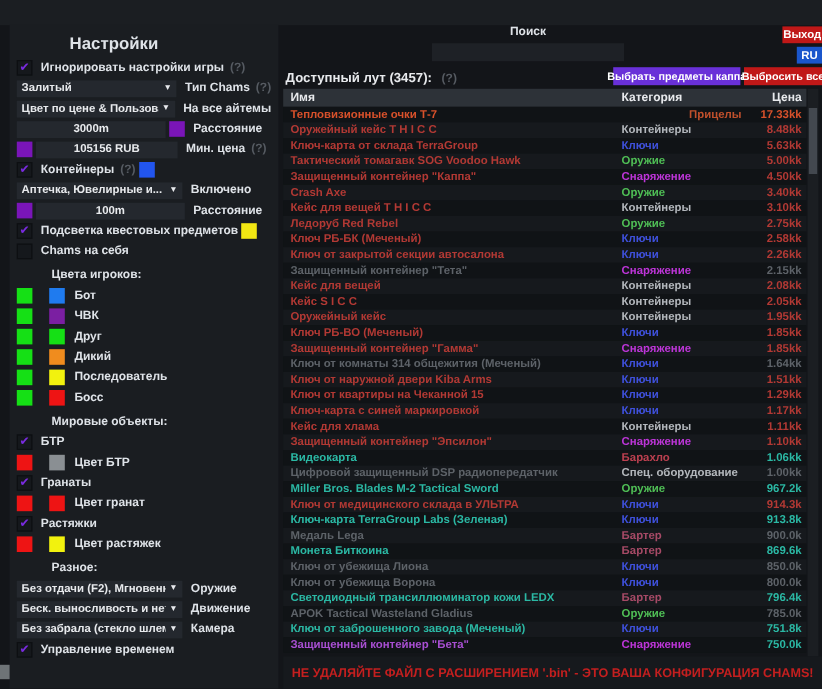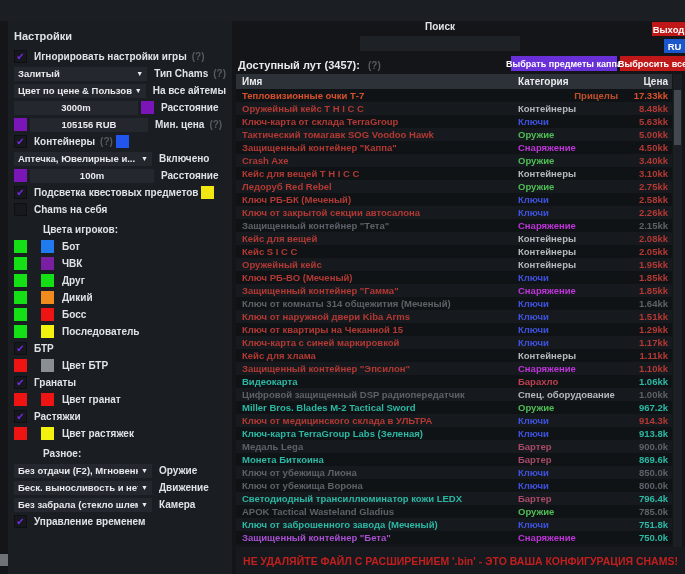--- a/index.html
+++ b/index.html
@@ -2,21 +2,21 @@
 <html><head>
 <meta charset="utf-8">
 <style>
   *{margin:0;padding:0;box-sizing:border-box;font-family:"Liberation Sans","DejaVu Sans",sans-serif;}
   html,body{width:685px;height:574px;}
   body{position:relative;background:#131519;overflow:hidden;}
   .topstrip{position:absolute;left:0;top:0;width:685px;height:21px;background:#1b1e22;}
 
   
   #sidebar{position:absolute;left:8px;top:20px;width:224px;bottom:0;background:#1a1d21;padding:6px 6px 0 6px;color:#dfe3e8;font-size:10px;font-weight:700;}
-  .panel-title{font-size:11px;height:20px;line-height:20px;margin-bottom:2px;}
+  .panel-title{font-size:14px;height:20px;line-height:20px;margin-bottom:2px;margin-left:44px;}
   .srow{display:flex;align-items:center;height:17px;white-space:nowrap;}
   .shead{height:17px;display:flex;align-items:center;margin-top:3px;padding-left:29px;}
   .ctl{background:#24282e;color:#e8eaed;height:14px;display:flex;align-items:center;font-weight:700;font-size:9.5px;}
   .select{justify-content:space-between;padding:0 4px;width:138px;overflow:hidden;}
   .select .val{overflow:hidden;text-overflow:clip;white-space:nowrap;max-width:122px;}
   .arr{font-size:7px;margin-left:3px;flex:0 0 auto;}
   .input{justify-content:center;width:124px;}
   .input.w118{width:118px;}
   .input.w108{width:108px;}
   .cb{width:13px;height:13px;background:#15181c;border:1px solid #0d0f12;display:flex;align-items:center;justify-content:center;color:#7a2be0;font-size:10px;flex:0 0 auto;}
@@ -156,30 +156,31 @@
         <div class="sw sw2" style="background: rgb(21, 224, 21);"></div>
         <span class="lbl pl-lbl">Друг</span>
       </div>
       <div class="srow">
         <div class="sw" style="background: rgb(21, 224, 21);"></div>
         <div class="sw sw2" style="background: rgb(240, 140, 30);"></div>
         <span class="lbl pl-lbl">Дикий</span>
       </div>
       <div class="srow">
         <div class="sw" style="background: rgb(21, 224, 21);"></div>
+        <div class="sw sw2" style="background: rgb(242, 242, 14);"></div>
+        <span class="lbl pl-lbl">Последователь</span>
+      </div>
+      <div class="srow">
+        <div class="sw" style="background: rgb(21, 224, 21);"></div>
         <div class="sw sw2" style="background: rgb(238, 20, 20);"></div>
         <span class="lbl pl-lbl">Босс</span>
       </div>
-      <div class="srow">
-        <div class="sw" style="background: rgb(21, 224, 21);"></div>
-        <div class="sw sw2" style="background: rgb(242, 242, 14);"></div>
-        <span class="lbl pl-lbl">Последователь</span>
-      </div>
-    </div>
-
+    </div>
+
+  <div class="shead">Мировые объекты:</div>
 
   <div class="srow">
     <div class="cb">
         <span>✔</span>
       </div>
     <span class="lbl">БТР</span>
   </div>
   <div class="srow">
     <div class="sw" style="background: rgb(238, 20, 20);"></div>
     <div class="sw sw2" style="background: rgb(138, 143, 147);"></div>

